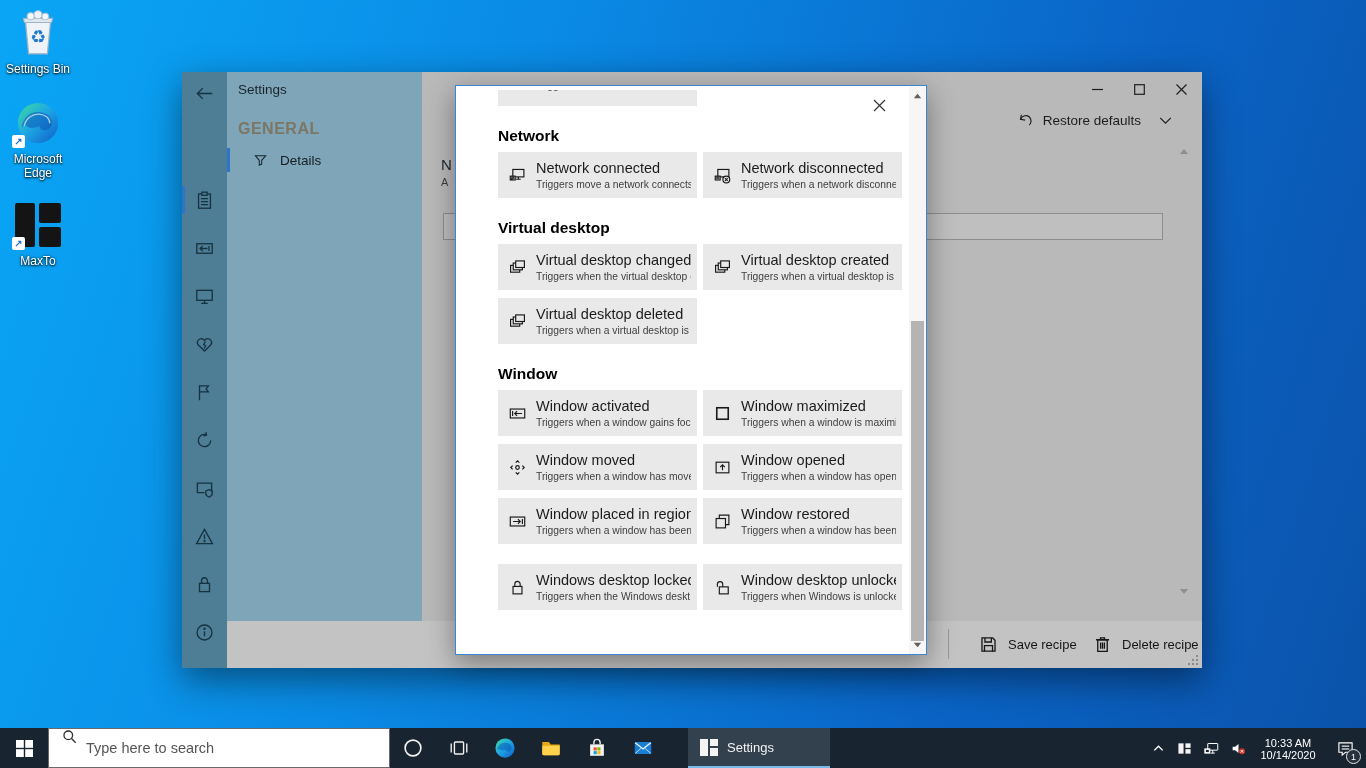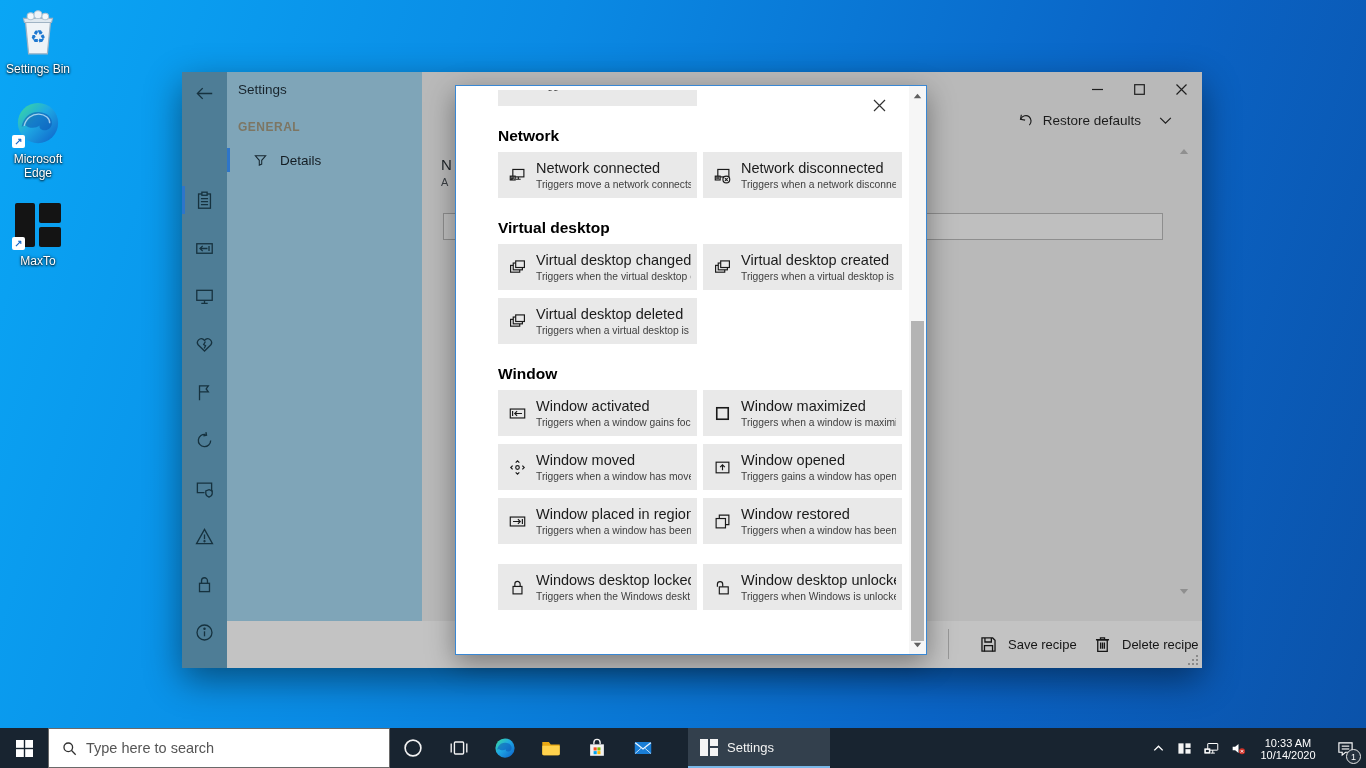--- a/index.html
+++ b/index.html
@@ -27,21 +27,21 @@
     box-shadow:0 12px 34px rgba(0,0,0,.45); background:#b9b9b9; }
   .nav-rail { position:absolute; left:0; top:0; width:45px; height:596px; background:#4e7d96; }
   .rail-back { position:absolute; left:0; top:6px; width:45px; height:30px; display:flex; align-items:center; justify-content:center; color:#16323f; }
   .rail-items { position:absolute; left:0; top:104px; width:45px; }
   .rail-item { position:relative; width:45px; height:48px; display:flex; align-items:center; justify-content:center; color:#16323f; }
   .rail-item.selected::before { content:""; position:absolute; left:0; top:10px; width:3px; height:28px; background:#2e75c9; }
   .rail-item svg, .rail-back svg { width:19px; height:19px; }
 
   .side-panel { position:absolute; left:45px; top:0; width:195px; height:549px; background:#7fa5b8; }
   .side-title { position:absolute; left:11px; top:10px; font-size:13.5px; color:#18242c; }
-  .side-section { position:absolute; left:11px; top:48px; font-size:12px; font-weight:bold; letter-spacing:.5px; color:#7d7663; }
+  .side-section { position:absolute; left:11px; top:48px; font-size:16px; font-weight:bold; letter-spacing:.5px; color:#7d7663; }
   .side-item { position:absolute; left:0; top:74px; width:195px; height:28px; display:flex; align-items:center; }
   .side-item::before { content:""; position:absolute; left:0; top:2px; width:3px; height:24px; background:#2e75c9; }
   .side-item .f-ic { margin-left:26px; color:#16262f; display:flex; }
   .side-item .f-ic svg { width:15px; height:15px; }
   .side-item .s-lbl { margin-left:12px; font-size:13.5px; color:#141d23; }
 
   .content-area { position:absolute; left:240px; top:0; width:780px; height:549px; background:#b9b9b9; }
   .win-controls { position:absolute; top:4px; right:0; display:flex; }
   .win-btn { width:42px; height:26px; display:flex; align-items:center; justify-content:center; color:#1f1f1f; }
   .restore-defaults { position:absolute; top:40px; right:28px; display:flex; align-items:center; color:#1c1c1c; font-size:13.5px; }
@@ -79,21 +79,21 @@
     text-align:left; font-family:inherit; cursor:default; }
   .tile-icon { width:38px; flex:0 0 38px; display:flex; justify-content:center; color:#1a1a1a; }
   .tile-icon svg { width:17px; height:17px; }
   .tile-text { width:155px; overflow:hidden; }
   .tile-title { font-size:14.5px; color:#1b1b1b; white-space:nowrap; overflow:hidden; line-height:18px; }
   .tile-desc { font-size:10.3px; color:#3f3f3f; white-space:nowrap; overflow:hidden; line-height:13px; margin-top:1px; }
 
   
   .taskbar { position:absolute; left:0; bottom:0; width:1366px; height:40px; background:#182430; display:flex; align-items:stretch; }
   .tb-start { width:48px; display:flex; align-items:center; justify-content:center; }
-  .tb-search { width:342px; background:#fff; display:flex; align-items:center; border:1px solid #6a6a6a; }
+  .tb-search { width:342px; background:#fff; display:flex; border:1px solid #6a6a6a; }
   .tb-search svg { width:15px; height:15px; margin:0 9px 0 13px; color:#303030; }
   .tb-search input { border:none; outline:none; flex:1; font-size:14.5px; color:#444; background:transparent; font-family:inherit; }
   .tb-search input::placeholder { color:#555; }
   .tb-btn { width:46px; display:flex; align-items:center; justify-content:center; }
   .tb-btn svg { width:22px; height:22px; }
   .tb-task { margin-left:22px; width:142px; display:flex; align-items:center; background:#33404d; border-bottom:2px solid #7ab8e8; }
   .tb-task .mx { position:relative; width:18px; height:17px; margin:0 9px 0 12px; }
   .tb-task .mx i { position:absolute; background:#f4f4f4; }
   .tb-task .mx .a { left:0; top:0; width:8px; height:17px; }
   .tb-task .mx .b { left:10px; top:0; width:8px; height:7.5px; }
@@ -481,21 +481,21 @@
             </button>
             <button class="tile">
               <span class="tile-icon">
                 <svg viewBox="0 0 16 16" fill="none" stroke="currentColor" stroke-width="1.1">
                   <rect x="2" y="3" width="12" height="10"></rect>
                   <path d="M8 10.6V5.6M5.8 7.6 8 5.4l2.2 2.2"></path>
                 </svg>
               </span>
               <span class="tile-text">
                 <div class="tile-title">Window opened</div>
-                <div class="tile-desc">Triggers gains a window has open</div>
+                <div class="tile-desc">Triggers when a window has open</div>
               </span>
             </button>
             <button class="tile">
               <span class="tile-icon">
                 <svg viewBox="0 0 16 16" fill="none" stroke="currentColor" stroke-width="1.1">
                   <rect x="1.2" y="3.8" width="13.6" height="8.4"></rect>
                   <path d="M12.6 5.6v4.8M3.8 8h6.8M8.4 5.8 10.6 8l-2.2 2.2"></path>
                 </svg>
               </span>
               <span class="tile-text">

